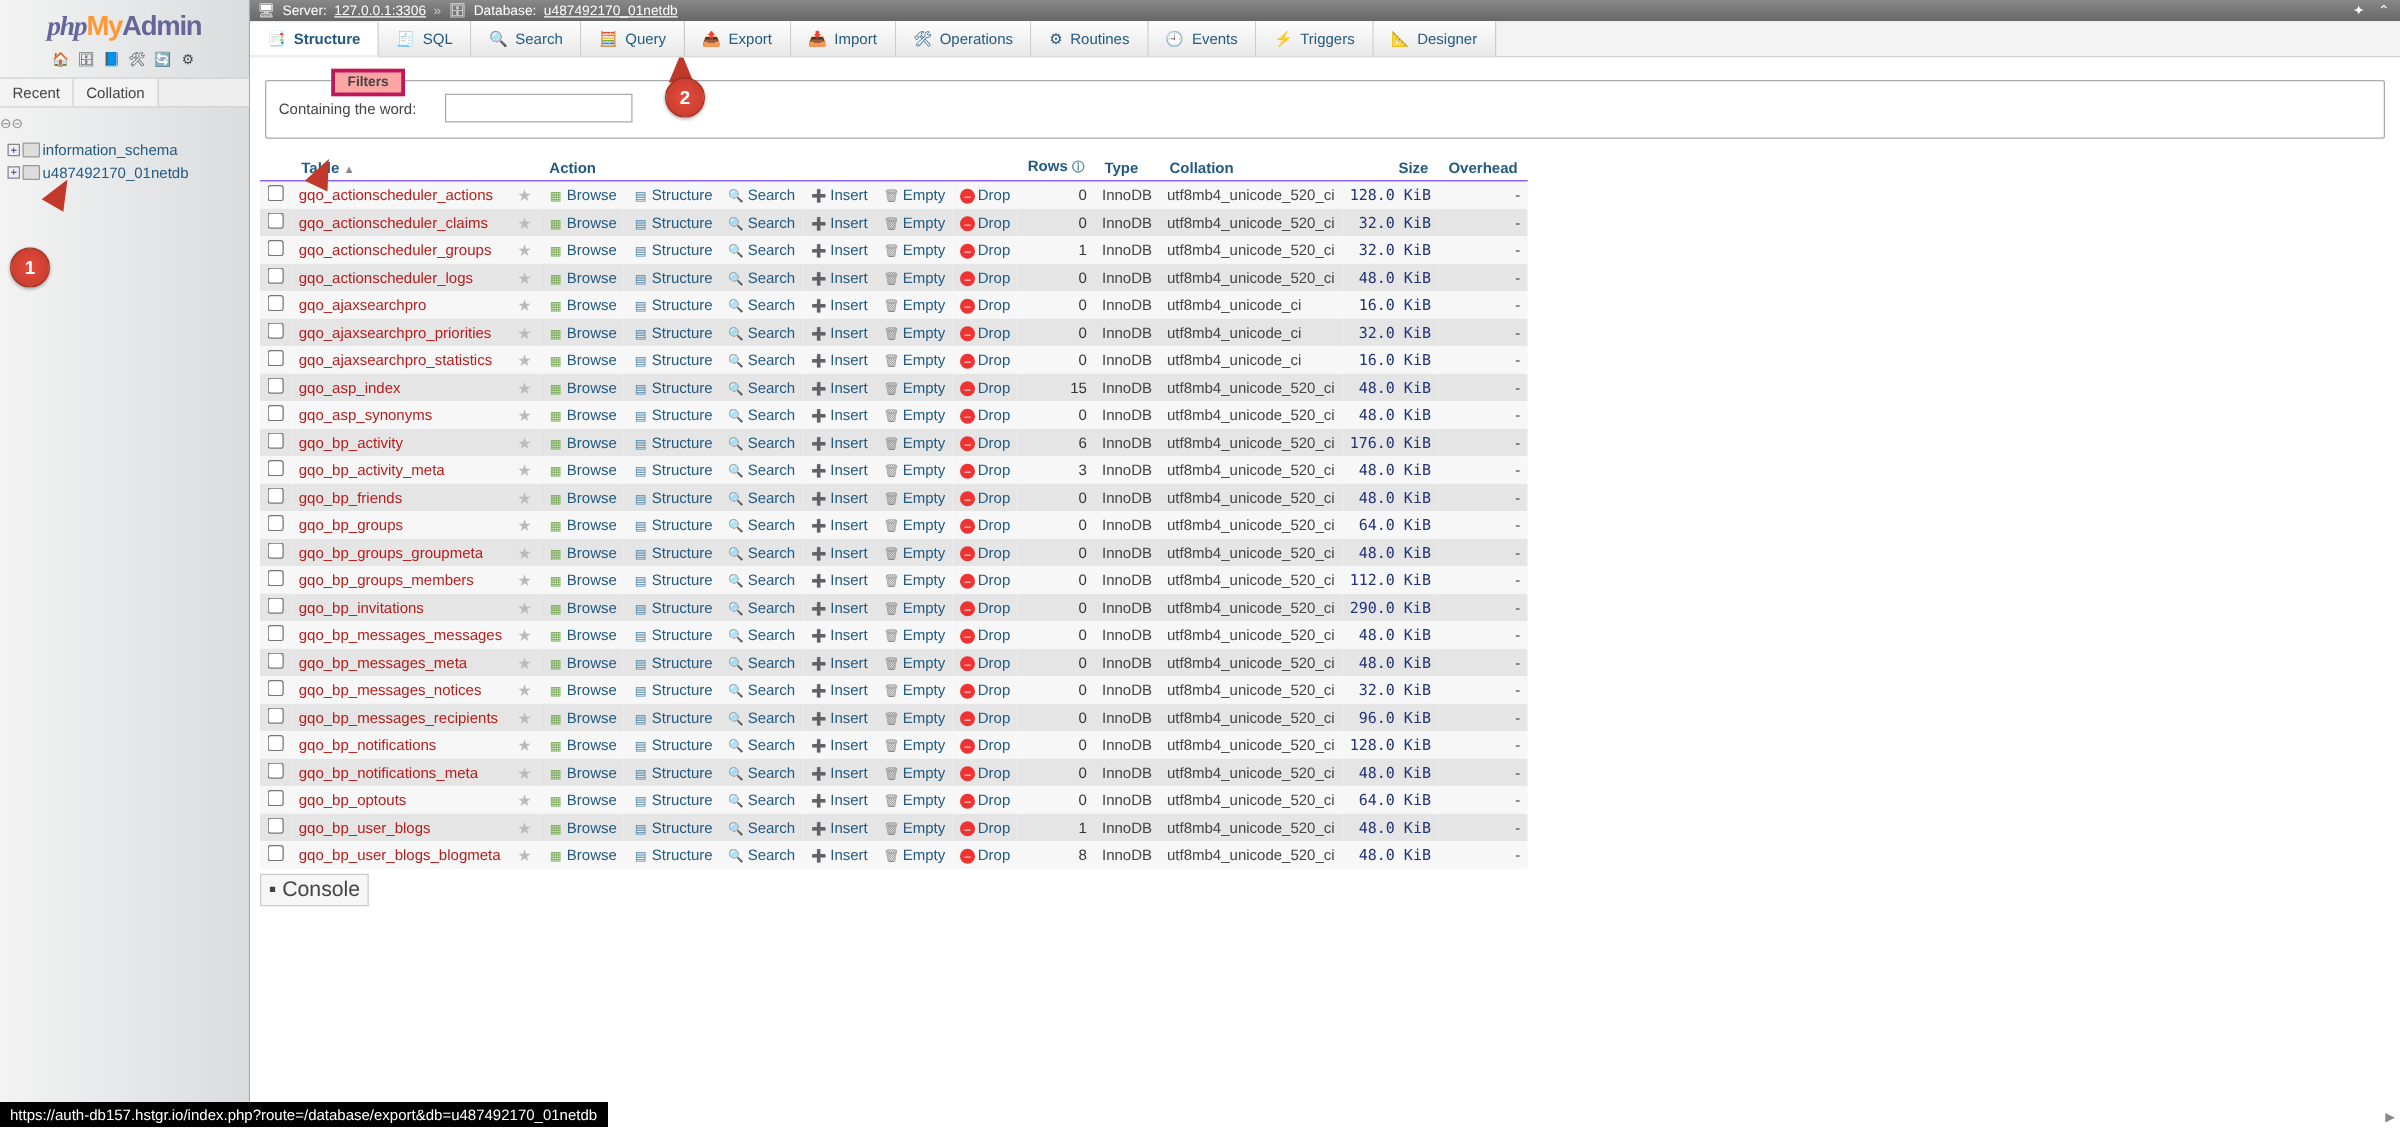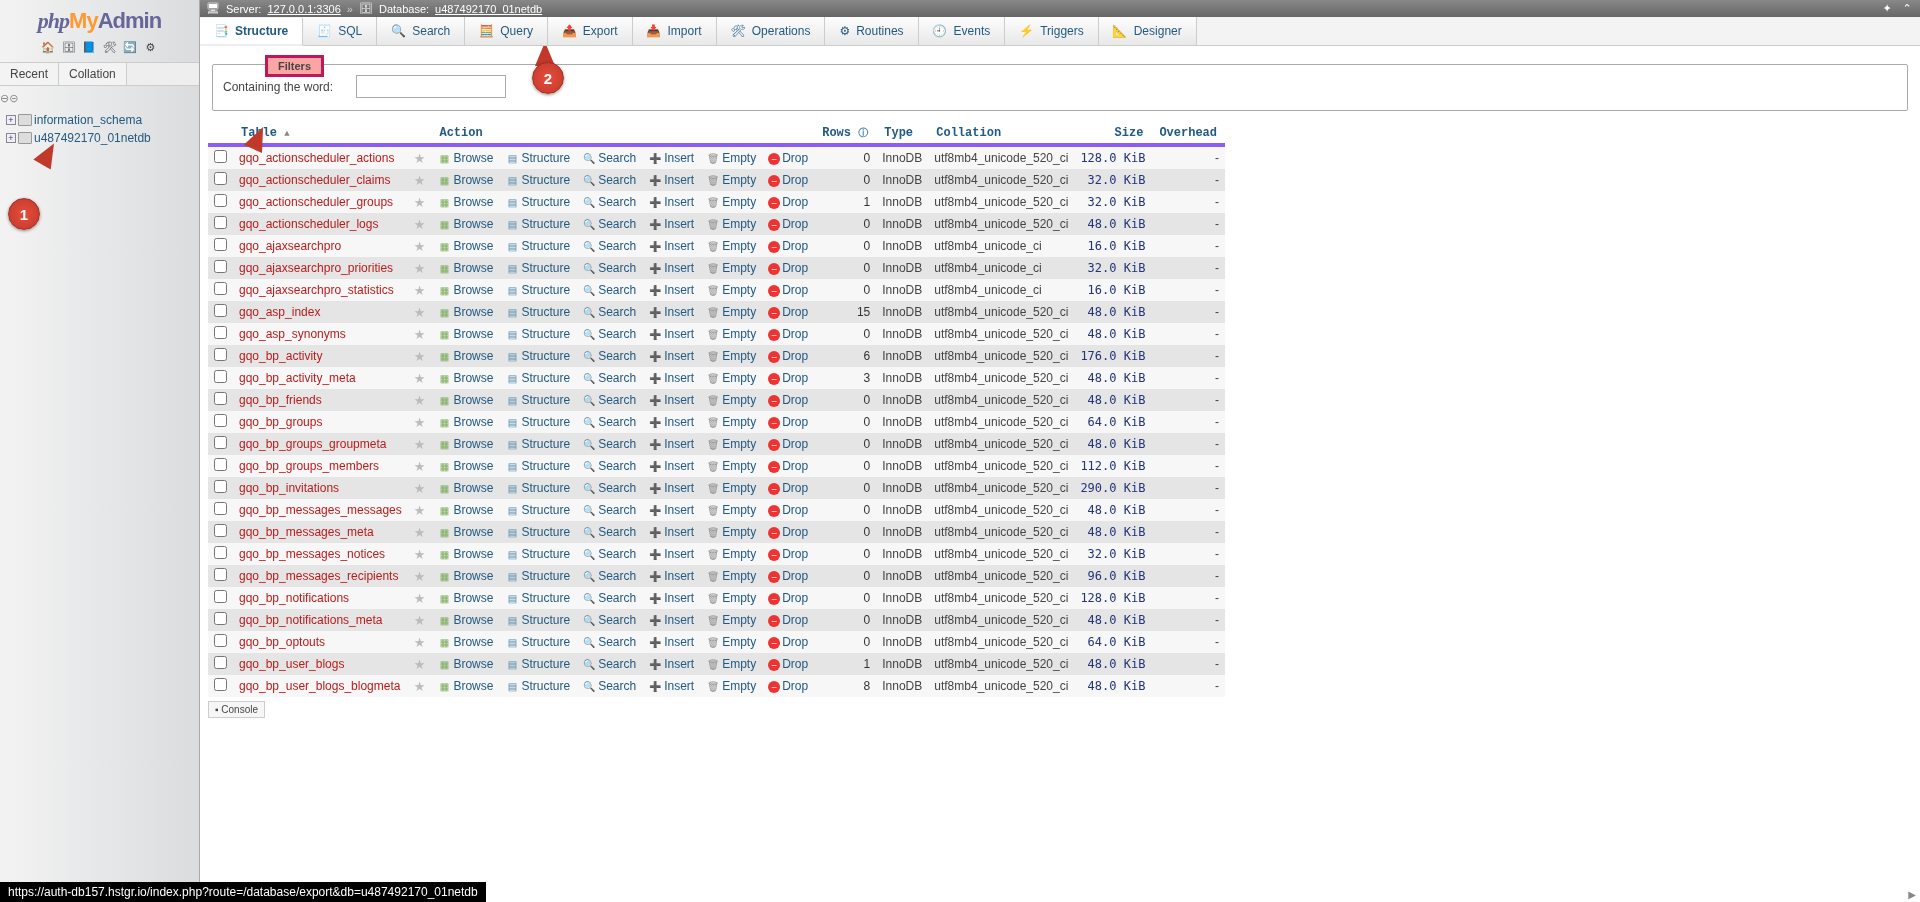--- a/index.html
+++ b/index.html
@@ -38,38 +38,38 @@
 
 .content { flex:1; overflow:auto; padding:10px 8px 10px 8px; position:relative; background:#fff; }
 
 .filters { border:1px solid #aaa; border-radius:2px; padding:10px 10px 12px 10px; margin:8px 4px 12px 4px; position:relative; }
 .filters .legend { position:absolute; top:-10px; left:12px; background:#fca5a5; border:3px solid #be185d; padding:2px 10px; font-weight:bold; font-size:11px;margin-left:40px; }
 .filters label { margin-right:20px; }
 .filters input[type=text] { border:1px solid #aaa; padding:3px; width:150px; }
 
 
 table.list { border-collapse: collapse; width: auto; }
-table.list th { text-align:left; padding:3px 8px; background:#fff; border-bottom:4px solid #8b5cf6; color:#235a81; font-weight:bold;font-family:Liberation Mono, monospace; }
+table.list th { text-align:left; padding:3px 8px; background:#fff; border-bottom:1px solid #8b5cf6; color:#235a81; font-weight:bold; }
 table.list th.r { text-align:right; }
 table.list td { padding:3px 6px; white-space:nowrap; }
 table.list tr.odd td { background:#f7f7f7; }
 table.list tr.even td { background:#e5e5e5; }
 .chk { }
 .tname { color:#b91c1c; }
 .star { color:#bbb; cursor:pointer; font-size:13px; }
 .act { color:#235a81; cursor:pointer; }
 .act .ai { display:inline-block; width:14px; text-align:center; margin-right:2px; font-size:10px; }
 .ai-br{color:#7a5;} .ai-st{color:#58a;} .ai-se{color:#4a4;} .ai-in{color:#a85;} .ai-em{color:#888;} 
 .drop-icon{display:inline-block;width:12px;height:12px;border-radius:50%;background:#e33;color:#fff;font-size:9px;line-height:12px;text-align:center;margin-right:2px;}
 .act.drop{color:#235a81;}
 td.num{text-align:right; color:#333;}
 td.size{font-family:monospace; color:#237; text-align:right; }
 td.over{text-align:right;}
 
-.console-tag { border:1px solid #ccc; background:#f6f6f6; padding:2px 6px; display:inline-block; margin-top:4px; font-size:10px;}
+.console-tag { border:1px solid #ccc; background:#f6f6f6; padding:2px 6px; display:inline-block; margin-top:4px; font-size:17px;}
 
 
 .status { position:fixed; left:0; bottom:0; background:#000; color:#fff; padding:3px 8px; font-size:12px; }
 
 
 .marker { position:absolute; width:32px; height:32px; border-radius:50%; background:radial-gradient(#e74c3c,#c0392b); color:#fff; display:flex; align-items:center; justify-content:center; font-weight:bold; font-size:15px; box-shadow:0 1px 3px rgba(0,0,0,.4); border:1px solid #a03020; z-index:50; pointer-events:none;}
 .marker-arrow { position:absolute; width:0; height:0; border-left:10px solid transparent; border-right:10px solid transparent; border-bottom:24px solid #c0392b; transform:rotate(10deg); z-index:49; pointer-events:none;}
 .marker-arrow.a2 { transform:rotate(0deg); }
 
 

